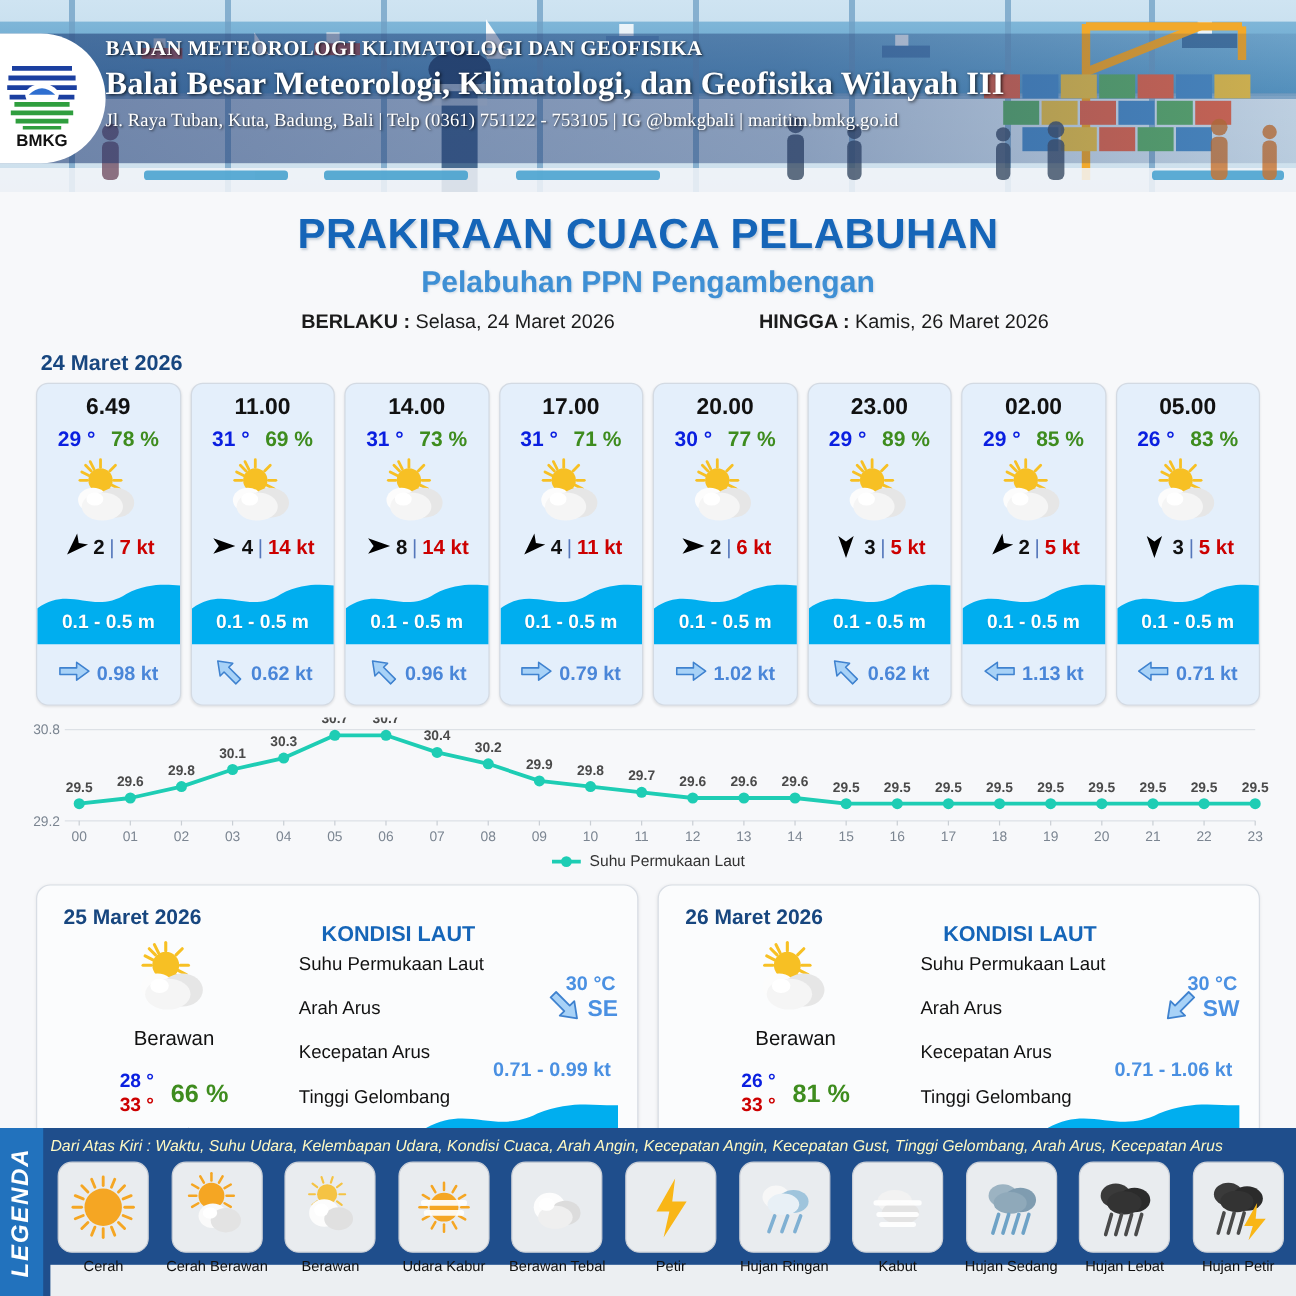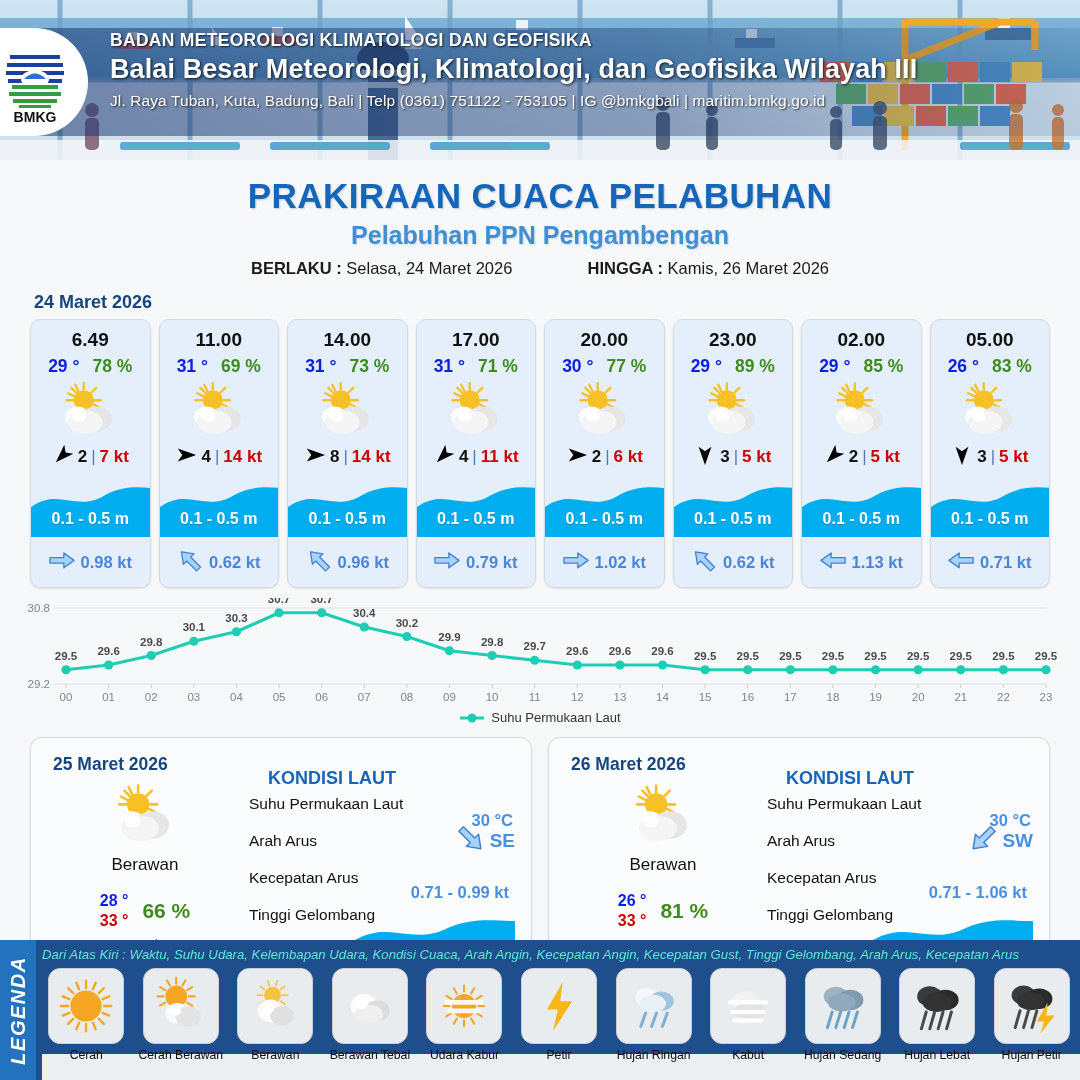--- a/index.html
+++ b/index.html
@@ -21,21 +21,21 @@
   .hdr-overlay {
     position: absolute; left: 0; top: 28px; width: 1080px; height: 108px;
     background: linear-gradient(90deg, rgba(26,52,110,0.55) 0%, rgba(26,52,110,0.40) 60%, rgba(26,52,110,0.12) 100%);
   }
   .logo-pill {
     position: absolute; left: -18px; top: 28px;
     width: 106px; height: 108px; background: #fff;
     border-radius: 0 54px 54px 0; z-index: 5;
     display: flex; align-items: center; justify-content: center;
   }
-  .hdr-text { position: absolute; left: 110px; top: 30px; z-index: 6; color: #fff; }
+  .hdr-text { position: absolute; left: 88px; top: 30px; z-index: 6; color: #fff; font-family: Liberation Serif, serif; }
   .hdr-line1 {
     font-size: 17.5px; font-weight: bold; letter-spacing: .3px;
     text-shadow: 1px 1px 2px rgba(0,0,0,.75);
   }
   .hdr-line2 {
     font-size: 27px; font-weight: bold; margin-top: 3px; letter-spacing: .1px;
     text-shadow: 1px 1px 3px rgba(0,0,0,.8);
   }
   .hdr-line3 {
     font-size: 15.5px; margin-top: 7px; letter-spacing: .1px;
@@ -46,21 +46,21 @@
   .titles { text-align: center; margin-top: 16px; }
   .t-main {
     font-size: 35px; font-weight: bold; color: #1565b8;
     letter-spacing: .4px; text-shadow: 1px 1px 2px rgba(150,170,190,.55);
   }
   .t-sub {
     font-size: 25px; font-weight: bold; color: #3e8fd4; margin-top: 5px;
     text-shadow: 1px 1px 2px rgba(150,170,190,.4);
   }
   .t-valid { margin-top: 9px; font-size: 16.5px; color: #1b1b1b; }
-  .t-valid .k { font-weight: bold; }
+  .t-valid .k { font-weight: bold; margin-left: 45px; }
   .t-valid .gap { display: inline-block; width: 66px; }
 
   
   .date-label {
     margin: 14px 0 6px 34px; font-size: 18px; font-weight: bold; color: #17467f;
   }
 
   
   .cards { display: flex; gap: 8px; padding: 0 30px; }
   .card {
@@ -121,21 +121,21 @@
   .leg-side {
     position: absolute; left: 0; top: 0; width: 36px; height: 140px;
     background: #2272bd; display: flex; align-items: center; justify-content: center;
   }
   .leg-side span {
     transform: rotate(-90deg); white-space: nowrap; color: #fff;
     font-size: 20px; font-weight: bold; font-style: italic; letter-spacing: 1.5px;
   }
   .leg-note {
     position: absolute; left: 42px; top: 7px; right: 6px;
-    color: #5eead4; font-size: 13.2px; font-style: italic; white-space: nowrap;
+    color: #fef9c3; font-size: 13.2px; font-style: italic; white-space: nowrap;
   }
   .leg-items {
     position: absolute; left: 42px; top: 28px; right: 4px; height: 110px;
     display: flex; gap: 6px;
   }
   .leg-item { flex: 1; display: flex; flex-direction: column; align-items: center; }
   .leg-icon-box {
     width: 76px; height: 76px; background: #e9ecef;
     border: 1px solid #c9ced6; border-radius: 12px;
     display: flex; align-items: center; justify-content: center;
@@ -1100,31 +1100,20 @@
         <ellipse cx="42" cy="58" rx="21" ry="19" fill="#fcfcfc"></ellipse>
         <ellipse cx="62" cy="66" rx="20" ry="16" fill="#e0e0e0"></ellipse>
         <ellipse cx="38" cy="54" rx="10" ry="9" fill="#fff"></ellipse>
           </svg>
         </div>
     <div class="leg-lbl">Berawan</div>
       </div>
       <div class="leg-item">
     <div class="leg-icon-box">
           <svg width="60" height="60" viewBox="0 0 100 100">
-        <ellipse cx="40" cy="50" rx="22" ry="20" fill="#fdfdfd"></ellipse>
-        <ellipse cx="62" cy="58" rx="21" ry="17" fill="#dcdcdc"></ellipse>
-        <ellipse cx="48" cy="64" rx="24" ry="16" fill="#efefef"></ellipse>
-        <ellipse cx="36" cy="46" rx="11" ry="9" fill="#fff"></ellipse>
-          </svg>
-        </div>
-    <div class="leg-lbl">Berawan Tebal</div>
-      </div>
-      <div class="leg-item">
-    <div class="leg-icon-box">
-          <svg width="60" height="60" viewBox="0 0 100 100">
         <circle cx="50" cy="50" r="20" fill="#f5a623"></circle>
         <g stroke="#f5a623" stroke-width="3.5" stroke-linecap="round">
           <line x1="74" y1="50" x2="84" y2="50"></line>
               <line x1="70.78460969082653" y1="62" x2="79.44486372867092" y2="67"></line>
               <line x1="62" y1="70.78460969082653" x2="67" y2="79.44486372867091"></line>
               <line x1="50" y1="74" x2="50" y2="84"></line>
               <line x1="38.00000000000001" y1="70.78460969082653" x2="33.00000000000001" y2="79.44486372867092"></line>
               <line x1="29.215390309173472" y1="62" x2="20.555136271329083" y2="67"></line>
               <line x1="26" y1="50" x2="16" y2="50.00000000000001"></line>
               <line x1="29.215390309173472" y1="38" x2="20.555136271329086" y2="33"></line>
@@ -1133,20 +1122,31 @@
               <line x1="62" y1="29.215390309173472" x2="67" y2="20.555136271329086"></line>
               <line x1="70.78460969082653" y1="37.999999999999986" x2="79.4448637286709" y2="32.999999999999986"></line>
         </g>
         <g fill="#fff" opacity=".92">
           <rect x="18" y="40" width="64" height="8" rx="4"></rect>
           <rect x="22" y="54" width="56" height="8" rx="4"></rect>
         </g>
           </svg>
         </div>
     <div class="leg-lbl">Udara Kabur</div>
+      </div>
+      <div class="leg-item">
+    <div class="leg-icon-box">
+          <svg width="60" height="60" viewBox="0 0 100 100">
+        <ellipse cx="40" cy="50" rx="22" ry="20" fill="#fdfdfd"></ellipse>
+        <ellipse cx="62" cy="58" rx="21" ry="17" fill="#dcdcdc"></ellipse>
+        <ellipse cx="48" cy="64" rx="24" ry="16" fill="#efefef"></ellipse>
+        <ellipse cx="36" cy="46" rx="11" ry="9" fill="#fff"></ellipse>
+          </svg>
+        </div>
+    <div class="leg-lbl">Berawan Tebal</div>
       </div>
       <div class="leg-item">
     <div class="leg-icon-box">
           <svg width="60" height="60" viewBox="0 0 100 100">
         <path d="M56 10 L30 56 L48 56 L40 92 L72 42 L52 42 Z" fill="#f9b617"></path>
           </svg>
         </div>
     <div class="leg-lbl">Petir</div>
       </div>
       <div class="leg-item">

